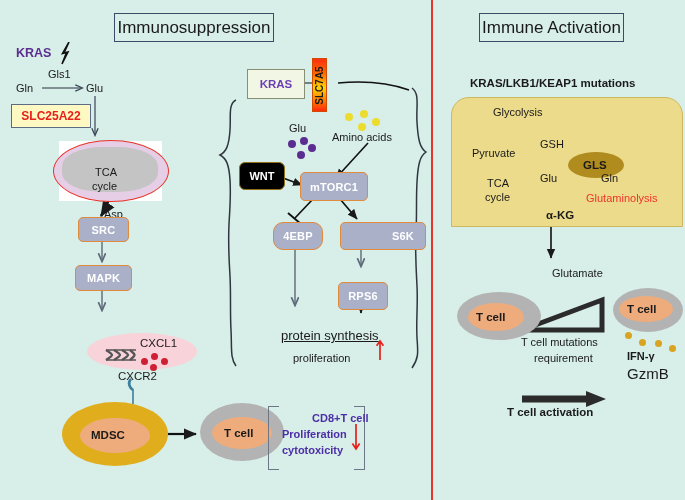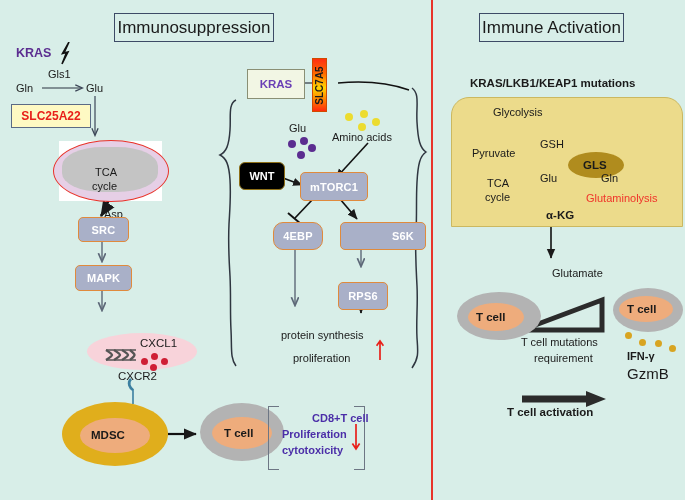--- a/index.html
+++ b/index.html
@@ -246,21 +246,21 @@
   <div class="ell" style="left:358px;top:123px;width:8px;height:8px;background:#ecdc2e;"></div>
 
   <div class="wnt" style="left:239px;top:162px;width:44px;height:26px;">WNT</div>
 
   <div class="node" style="left:300px;top:172px;width:66px;height:27px;">mTORC1</div>
 
   <div class="node" style="left:273px;top:222px;width:48px;height:26px;border-radius:10px;">4EBP</div>
   <div class="node" style="left:340px;top:222px;width:44px;height:26px;padding-left:40px;">S6K</div>
   <div class="node" style="left:338px;top:267px;width:48px;height:26px;margin-top:15px;">RPS6</div>
 
-  <div class="txt" style="left:281px;top:329px;font-size:11px;">protein synthesis</div>
+  <div class="txt" style="left:281px;top:329px;font-size:13px;text-decoration:underline;">protein synthesis</div>
   <div class="txt" style="left:293px;top:352px;font-size:11px;">proliferation</div>
 
   <div class="txt b" style="left:470px;top:77px;font-size:11.5px;">KRAS/LKB1/KEAP1 mutations</div>
 
   <div class="ycell" style="left:451px;top:97px;width:230px;height:128px;"></div>
 
   <div class="txt" style="left:493px;top:106px;">Glycolysis</div>
   <div class="txt" style="left:472px;top:147px;">Pyruvate</div>
   <div class="txt" style="left:487px;top:177px;">TCA</div>
   <div class="txt" style="left:485px;top:191px;">cycle</div>

